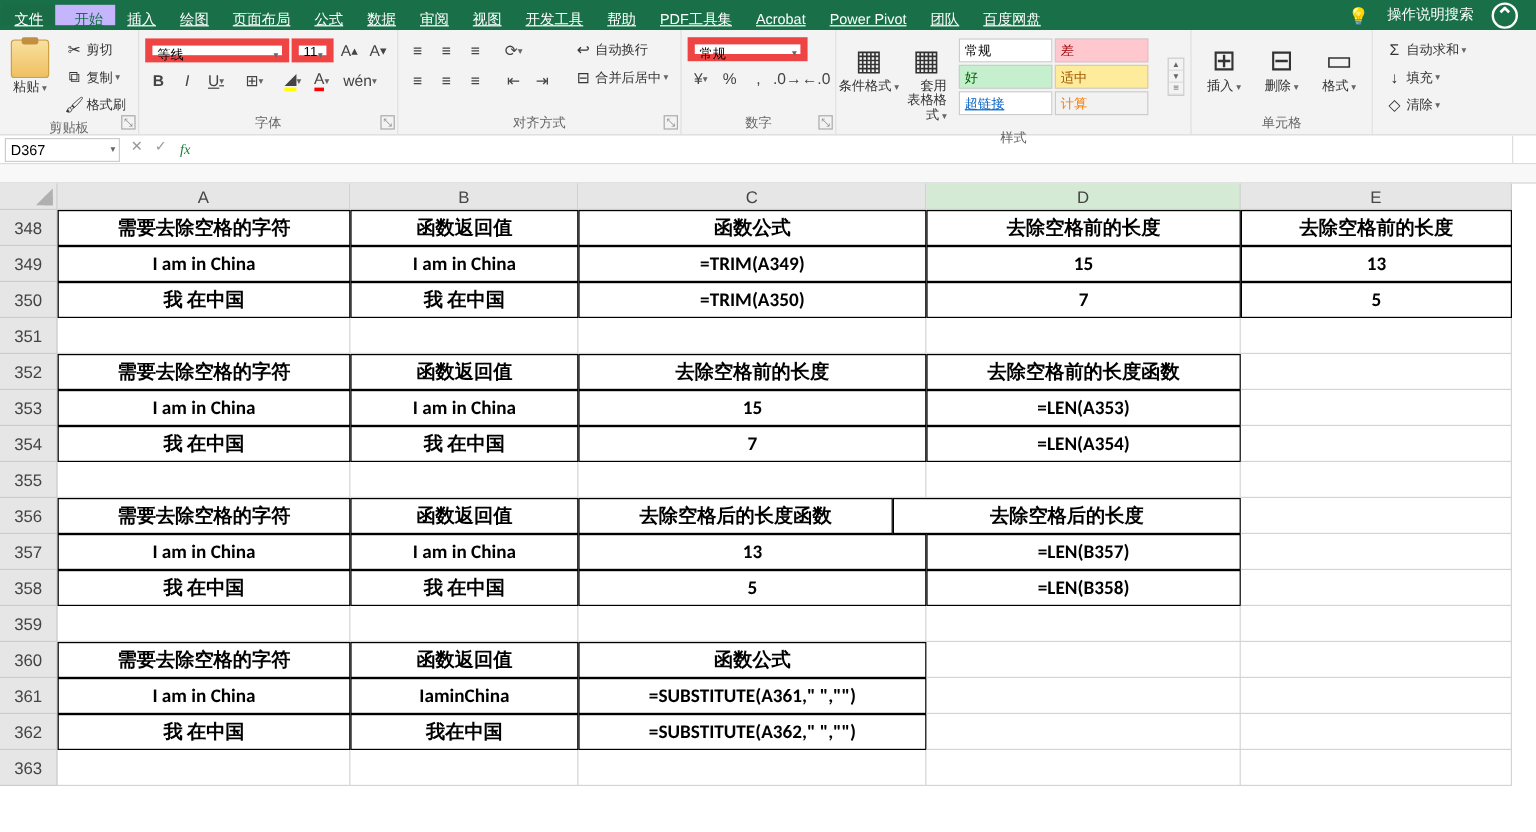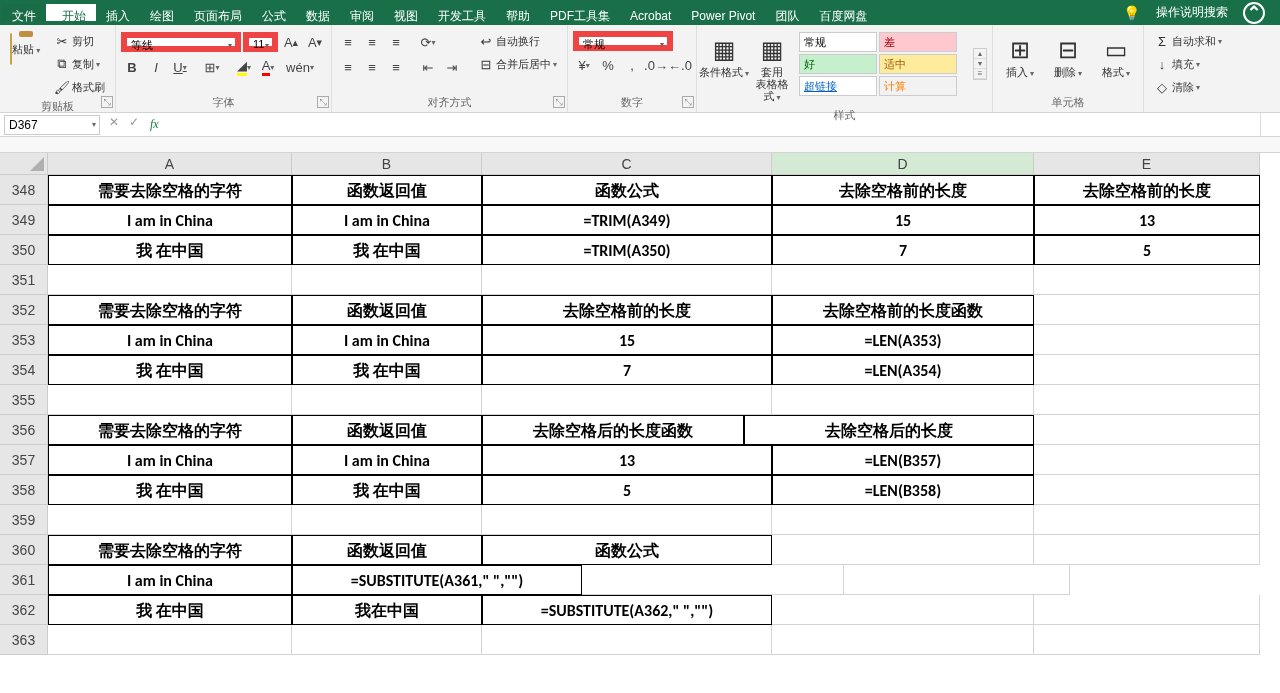--- a/index.html
+++ b/index.html
@@ -1,52 +1,52 @@
 <!DOCTYPE html>
 <html><head>
   <meta charset="utf-8">
   <style>
     * { margin: 0; padding: 0; box-sizing: border-box; font-family: "Microsoft YaHei", "Segoe UI", Arial, sans-serif; }
     body { background: #ffffff; font-size: 12px; user-select: none; overflow: hidden; }
     
     
     .tab-bar { background: #197048; display: flex; align-items: center; height: 25px; padding-left: 2px; }
-    .tab { color: #ffffff; padding: 0 10px; height: 17px; line-height: 25px; cursor: pointer; font-size: 12px; }
-    .tab.active { background: #ffffff; color: #197048; padding-left: 16px; }
+    .tab { color: #ffffff; padding: 0 10px; height: 17px; line-height: 25px; cursor: pointer; font-size: 12px; text-decoration: underline; }
+    .tab.active { background: #c4b5fd; color: #197048; padding-left: 16px; }
     .tab.file { background: #1a6c47; color:#fff;}
     .tab-right { margin-left: auto; display: flex; align-items: center; padding-right: 15px; gap: 15px; }
     .lightbulb-icon { color:#fff; font-size:14px;}
     .search-hint { color:#fff;}
     .ribbon-toggle-icon { color:#fff; font-size:18px; font-weight:bold; border:2px solid #fff; border-radius:50%; width:22px; height:22px; line-height:18px; text-align:center;}
     
     
     .ribbon { background: #f3f3f3; border-bottom: 1px solid #d4d4d4; display: flex; height: 88px; }
     .ribbon-group { display:flex; flex-direction:column; border-right:1px solid #e0e0e0; padding: 2px 5px 0; position:relative; }
     .group-content { flex:1; display:flex; align-items:flex-start; gap:4px; padding-top:4px;}
     .group-label { text-align:center; color:#666; font-size:11px; padding:2px 0; }
     .group-expand { position:absolute; right:2px; bottom:4px; color:#888; font-size:9px; border:1px solid #aaa; width:12px; height:12px; line-height:10px; text-align:center; }
     
     .vstack { display:flex; flex-direction:column; gap:3px; }
     .hstack { display:flex; align-items:center; gap:2px; }
     .rbtn { padding:1px 4px; color:#333; font-size:11px; white-space:nowrap; border:1px solid transparent;}
     .icon-sm { width:16px; height:16px; display:inline-flex; align-items:center; justify-content:center; font-size:13px;}
     .dd::after { content:" ▾"; font-size:8px; color:#666;}
     
-    .paste-big { display:flex; flex-direction:row; align-items:center; width:40px;}
+    .paste-big { display:flex; flex-direction:column; align-items:center; width:40px;}
     .paste-icon-big { width:32px; height:32px; background:linear-gradient(to bottom,#f8e0a0,#f0c060); border:1px solid #d0a040; border-radius:3px; position:relative;}
     .paste-icon-big::before { content:""; position:absolute; top:-3px; left:8px; width:14px; height:6px; background:#c09040; border-radius:2px;}
     
     .font-combo { border:6px solid #ef4444; background:#fff; height:20px; font-size:11px; padding:0 16px 0 4px; position:relative;}
     .font-combo::after { content:"▾"; position:absolute; right:3px; top:3px; font-size:8px; color:#666;}
     .font-name { width:120px;} .font-size { width:35px;}
     .fbtn { width:22px; height:22px; display:flex; align-items:center; justify-content:center; font-size:13px; color:#444;}
     
     .big-btn { display:flex; flex-direction:column; align-items:center; width:44px; padding-top:2px;}
     .big-btn .bicon { width:32px; height:32px; display:flex; align-items:center; justify-content:center; font-size:24px;}
-    .big-btn .blabel { font-size:11px; text-align:center; line-height:12px;}
+    .big-btn .blabel { font-size:11px; text-align:right; line-height:12px;}
     
     .style-box { width:78px; height:20px; border:1px solid #ccc; font-size:11px; display:flex; align-items:center; padding:0 4px; margin:1px;}
     .style-normal { background:#fff; color:#000;}
     .style-bad { background:#ffc7ce; color:#9c0006;}
     .style-good { background:#c6efce; color:#006100;}
     .style-neutral { background:#ffeb9c; color:#9c5700;}
     .style-link { background:#fff; color:#0563c1; text-decoration:underline;}
     .style-calc { background:#f2f2f2; color:#fa7d00;}
     .style-gallery { display:flex; flex-wrap:wrap; width:172px;}
     .gallery-dd { width:14px; display:flex; flex-direction:column; border:1px solid #ccc; margin-left:1px;}
@@ -405,20 +405,21 @@
         </div>
         <div class="cell-row">
           <div class="cell cw-A bd">需要去除空格的字符</div>
           <div class="cell cw-B bd">函数返回值</div>
           <div class="cell cw-C bd">函数公式</div>
           <div class="cell cw-D"></div>
           <div class="cell cw-E"></div>
         </div>
         <div class="cell-row">
           <div class="cell cw-A bd">I am in China</div>
+          <div class="cell cw-B bd">IaminChina</div>
           <div class="cell cw-C bd">=SUBSTITUTE(A361," ","")</div>
           <div class="cell cw-D"></div>
           <div class="cell cw-E"></div>
         </div>
         <div class="cell-row">
           <div class="cell cw-A bd">我 在中国</div>
           <div class="cell cw-B bd">我在中国</div>
           <div class="cell cw-C bd">=SUBSTITUTE(A362," ","")</div>
           <div class="cell cw-D"></div>
           <div class="cell cw-E"></div>

